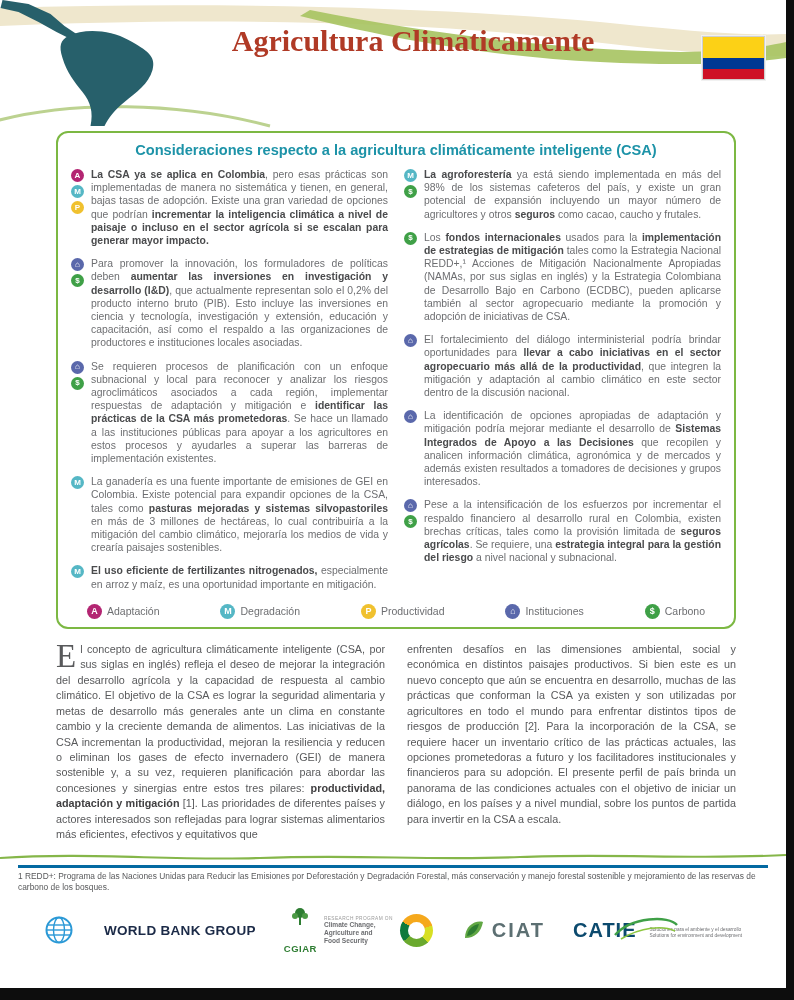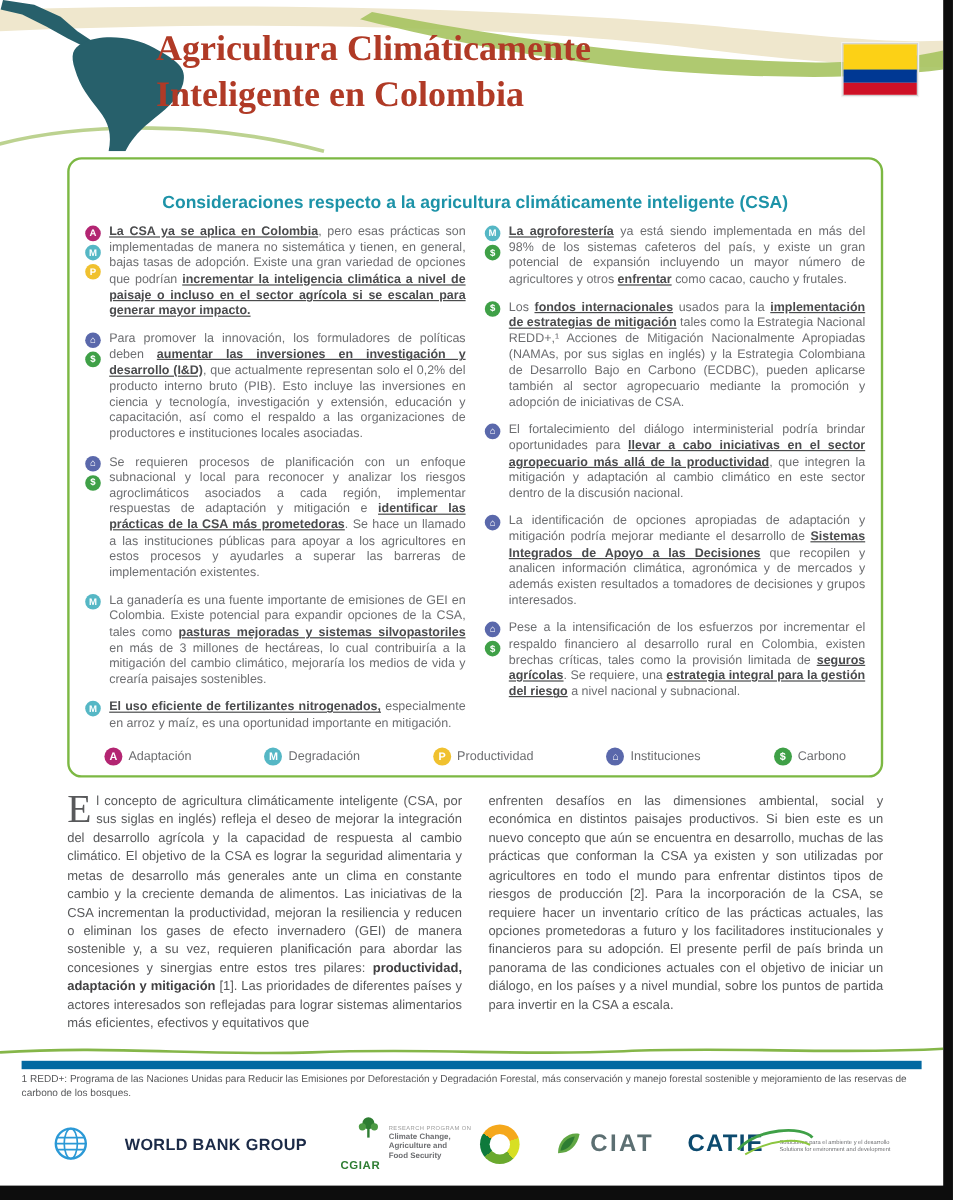--- a/index.html
+++ b/index.html
@@ -6,65 +6,65 @@
   html,body { width:794px; height:1000px; }
   body { font-family:"Liberation Sans", sans-serif; background:#0d0d0d; }
 
   .screen { position:relative; width:794px; height:1000px; background:#0d0d0d; overflow:hidden; }
   .page { position:absolute; left:0; top:0; width:786px; height:988px; background:#ffffff; overflow:hidden; }
 
   
   .page-header { position:relative; height:128px; }
   .header-bands { position:absolute; left:0; top:0; width:100%; height:100%; }
   .map { position:absolute; left:-2px; top:0; width:166px; height:126px; }
-  .title { position:relative; padding:22px 90px 0 130px;
+  .title { position:relative; text-align:center; padding:22px 90px 0 130px;
            font-family:"Liberation Serif", serif; font-weight:700; font-size:30px;
            line-height:1.28; color:#b03a26; }
   .flag { position:absolute; right:21px; top:36px; width:63px; height:44px;
           border:1px solid #cfcfcf; box-shadow:0 0 0 1px #f1f1f1; }
   .flag > div { width:100%; }
   .flag-yellow { height:50%; }
   .flag-blue { height:25%; }
   .flag-red { height:25%; }
 
   
   .considerations { margin:3px 50px 0 56px; border:2.5px solid #7cb843;
-                    border-radius:12px; padding:26px 13px 8px; }
+                    border-radius:12px; padding:7px 13px 8px; }
   .considerations h2 { text-align:center; color:#1d93a8; font-size:14.6px;
                        font-weight:700; margin:2px 0 10px; }
   .cols { display:flex; gap:16px; }
   .col { flex:1; min-width:0; }
   .bullet { display:flex; gap:6px; margin-bottom:10px; }
   .icons { display:flex; flex-direction:column; gap:3px; padding-top:1px; flex:0 0 14px; }
   .dot { width:13px; height:13px; border-radius:50%; color:#fff; font-size:8px;
          font-weight:700; display:flex; align-items:center; justify-content:center; line-height:1; }
   .btext { flex:1; font-size:10.4px; line-height:1.27; color:#6d6e71; text-align:justify; }
-  .btext b { color:#4a4b4d;text-decoration:underline; }
+  .btext b { color:#4a4b4d; }
   .legend { display:flex; justify-content:space-between; padding:3px 16px 0; }
   .legend-item { display:flex; align-items:center; gap:5px; font-size:10.5px; color:#6d6e71; }
   .legend .dot { width:15px; height:15px; font-size:9px; }
 
   
   .bodytext { display:flex; gap:22px; margin:13px 50px 0 56px; }
   .bcol { flex:1; min-width:0; font-size:10.8px; line-height:1.43; color:#58595b; text-align:justify; }
   .bcol b { color:#414042; }
   .dropcap { float:left; font-family:"Liberation Serif", serif; font-size:33px;
              line-height:26px; padding:1px 4px 0 0; color:#58595b; }
 
   
   .wave { display:block; width:100%; height:14px; margin:6px 0 2px; }
-  .footnote { margin:0 18px; border-top:7px solid #0369a1; padding-top:3px;
+  .footnote { margin:0 18px; border-top:3px solid #0369a1; padding-top:3px;
               font-size:8.4px; line-height:1.4; color:#58595b; }
 
   
   .logos { display:flex; align-items:center; justify-content:center; gap:28px; margin-top:12px; }
   .logo { display:flex; align-items:center; gap:7px; }
   .wb-globe { width:30px; height:30px; }
   .wb-text { font-size:13.5px; font-weight:700; color:#1b2a47; letter-spacing:.3px;margin-left:23px; }
-  .cgiar-col { display:flex; flex-direction:column; align-items:flex-end; gap:17px; }
+  .cgiar-col { display:flex; flex-direction:column; align-items:center; gap:17px; }
   .cgiar-tree { width:20px; height:20px; }
   .cgiar-name { color:#2e7d32; font-weight:700; font-size:9.5px; letter-spacing:.5px; }
   .ccafs-lines { display:flex; flex-direction:column; line-height:1.18; }
   .prog { font-size:4.8px; color:#9a9a9a; letter-spacing:.4px; }
   .ccafs-line { font-size:6.6px; color:#6d6e71; font-weight:700; }
   .ring { position:relative; width:33px; height:33px; border-radius:50%;
           background:conic-gradient(#f5a81c 0 20%, #d7df23 20% 38%, #6aa92e 38% 64%, #0e7a3c 64% 84%, #f5a81c 84% 100%); }
   .ring-hole { position:absolute; inset:8px; background:#fff; border-radius:50%; }
   .ciat-leaf { width:24px; height:24px; }
   .ciat-text { font-size:20px; font-weight:700; color:#5c6f72; letter-spacing:2px; }
@@ -85,21 +85,20 @@
         <path d="M0,8 C200,2 420,6 600,22 C680,30 740,36 786,34 L786,56 C720,56 640,48 560,38 C400,20 180,18 0,26 Z" fill="#efe7cd"></path>
         <path d="M310,10 C430,34 560,50 680,52 C720,52 760,48 786,42 L786,58 C740,64 680,66 600,62 C480,56 380,36 300,16 Z" fill="#a6c361" opacity="0.9"></path>
         <path d="M-8,122 C70,100 180,102 270,126" stroke="#bcd290" stroke-width="3" fill="none"></path>
       </svg>
       <svg class="map" viewBox="0 0 165 126">
         <path fill="#27606b" d="M4,0 L30,4 L52,14 L66,26 L78,34 L74,40 L58,32 L40,22 L20,12 L2,8 Z"></path>
         <path fill="#27606b" d="M70,36 C86,28 112,30 130,40 C148,50 158,56 154,70 C150,84 138,92 126,102 C116,110 110,118 106,126 L92,126 C95,112 92,102 84,92 C76,82 68,72 64,58 C60,46 62,40 70,36 Z"></path>
       </svg>
       <h1 class="title">
         <span>Agricultura Climáticamente</span><br>
-        <span>Inteligente en Colombia</span>
       </h1>
       <div class="flag">
         <div class="flag-yellow" style="background: rgb(252, 209, 22);"></div>
         <div class="flag-blue" style="background: rgb(0, 56, 147);"></div>
         <div class="flag-red" style="background: rgb(206, 17, 38);"></div>
       </div>
     </header>
 
     <section class="considerations">
       <h2>Consideraciones respecto a la agricultura climáticamente inteligente (CSA)</h2>
@@ -139,21 +138,21 @@
               </div>
               <p class="btext"><b>El uso eficiente de fertilizantes nitrogenados,</b><span> especialmente en arroz y maíz, es una oportunidad importante en mitigación.</span></p>
             </div>
           </div>
         <div class="col" id="col-right">
             <div class="bullet">
               <div class="icons">
                 <span class="dot" style="background: rgb(85, 183, 197);">M</span>
                 <span class="dot" style="background: rgb(63, 160, 71);">$</span>
               </div>
-              <p class="btext"><b>La agroforestería</b><span> ya está siendo implementada en más del 98% de los sistemas cafeteros del país, y existe un gran potencial de expansión incluyendo un mayor número de agricultores y otros </span><b>enfrentar</b><span> como cacao, caucho y frutales.</span></p>
+              <p class="btext"><b>La agroforestería</b><span> ya está siendo implementada en más del 98% de los sistemas cafeteros del país, y existe un gran potencial de expansión incluyendo un mayor número de agricultores y otros </span><b>seguros</b><span> como cacao, caucho y frutales.</span></p>
             </div>
             <div class="bullet">
               <div class="icons">
                 <span class="dot" style="background: rgb(63, 160, 71);">$</span>
               </div>
               <p class="btext"><span>Los </span><b>fondos internacionales</b><span> usados para la </span><b>implementación de estrategias de mitigación</b><span> tales como la Estrategia Nacional REDD+,¹ Acciones de Mitigación Nacionalmente Apropiadas (NAMAs, por sus siglas en inglés) y la Estrategia Colombiana de Desarrollo Bajo en Carbono (ECDBC), pueden aplicarse también al sector agropecuario mediante la promoción y adopción de iniciativas de CSA.</span></p>
             </div>
             <div class="bullet">
               <div class="icons">
                 <span class="dot" style="background: rgb(90, 104, 171);">⌂</span>

